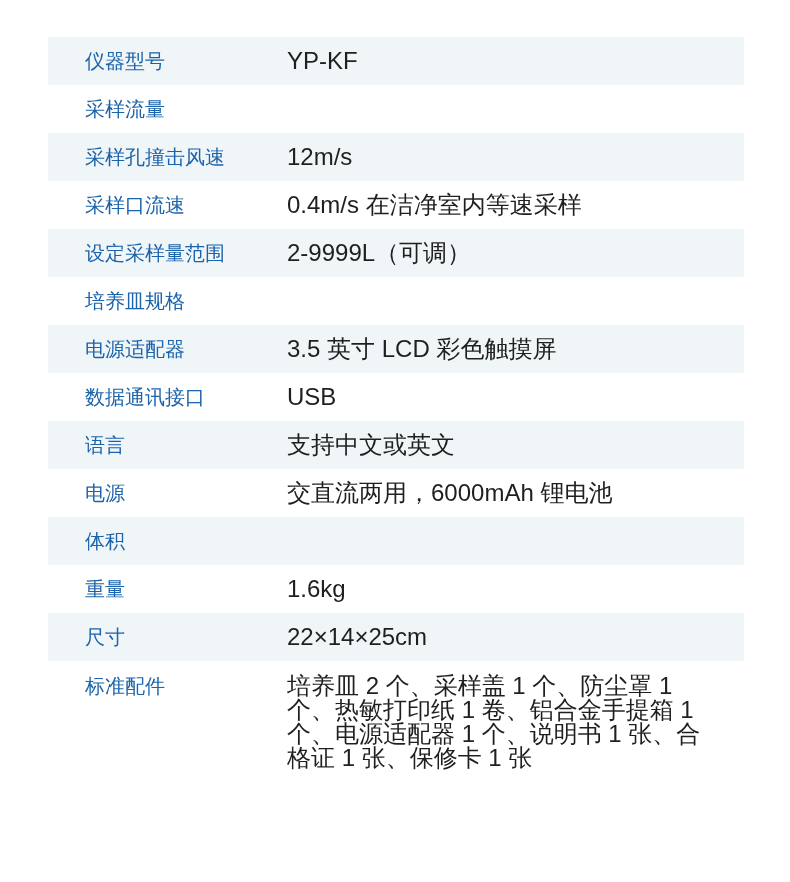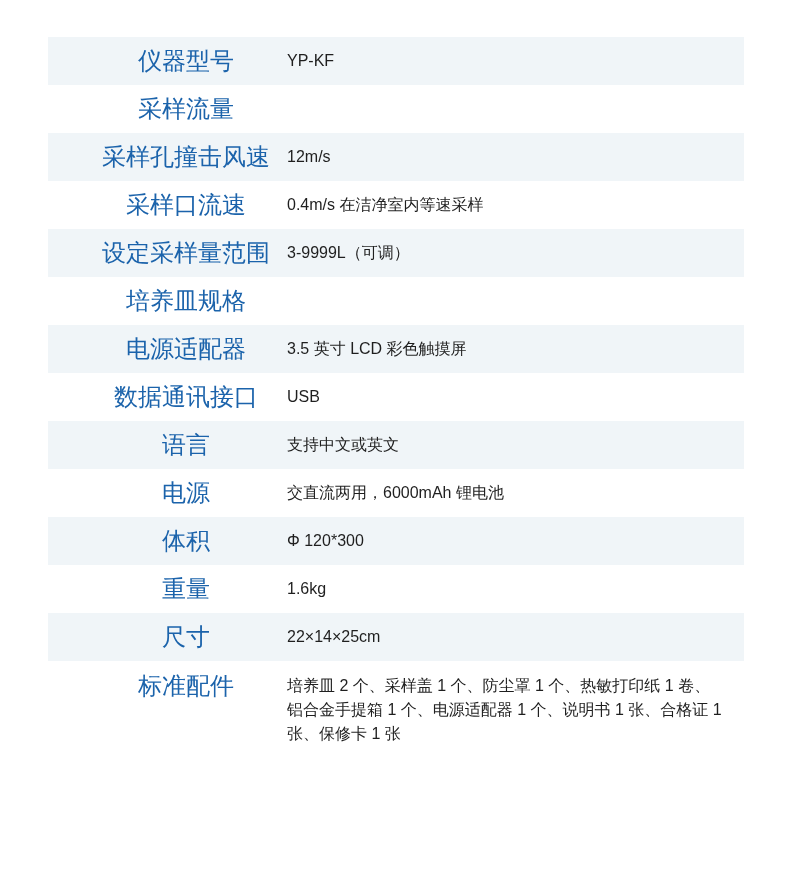--- a/index.html
+++ b/index.html
@@ -29,29 +29,28 @@
   }
   .spec-row:nth-child(odd) {
     background: var(--stripe, #f0f5f8);
   }
   .cell-label {
     width: 239px;
     padding-left: 37px;
     box-sizing: border-box;
     flex-shrink: 0;
     color: var(--label-blue, #1b63ab);
-    font-size: 24px;
+    font-size: 20px;
     line-height: 24px;
-    text-align: center;
   }
   .cell-value {
     flex: 1;
     padding-right: 22px;
     color: var(--value-dark, #1f1f1f);
-    font-size: 16px;
+    font-size: 24px;
     line-height: 24px;
   }
   .spec-row.multiline {
     align-items: flex-start;
     padding: 13px 0 15px 0;
   }
 </style>
 </head>
 <body>
 
@@ -72,21 +71,21 @@
       <div class="cell-value">12m/s</div>
     </div>
 
     <div class="spec-row">
       <div class="cell-label">采样口流速</div>
       <div class="cell-value">0.4m/s 在洁净室内等速采样</div>
     </div>
 
     <div class="spec-row">
       <div class="cell-label">设定采样量范围</div>
-      <div class="cell-value">3-9999L（可调）</div>
+      <div class="cell-value">2-9999L（可调）</div>
     </div>
 
     <div class="spec-row">
       <div class="cell-label">培养皿规格</div>
     </div>
 
     <div class="spec-row">
       <div class="cell-label">电源适配器</div>
       <div class="cell-value">3.5 英寸 LCD 彩色触摸屏</div>
     </div>
@@ -102,21 +101,20 @@
     </div>
 
 
     <div class="spec-row">
       <div class="cell-label">电源</div>
       <div class="cell-value">交直流两用，6000mAh 锂电池</div>
     </div>
 
     <div class="spec-row">
       <div class="cell-label">体积</div>
-      <div class="cell-value">Φ 120*300</div>
     </div>
 
     <div class="spec-row">
       <div class="cell-label">重量</div>
       <div class="cell-value">1.6kg</div>
     </div>
 
     <div class="spec-row">
       <div class="cell-label">尺寸</div>
       <div class="cell-value">22×14×25cm</div>

